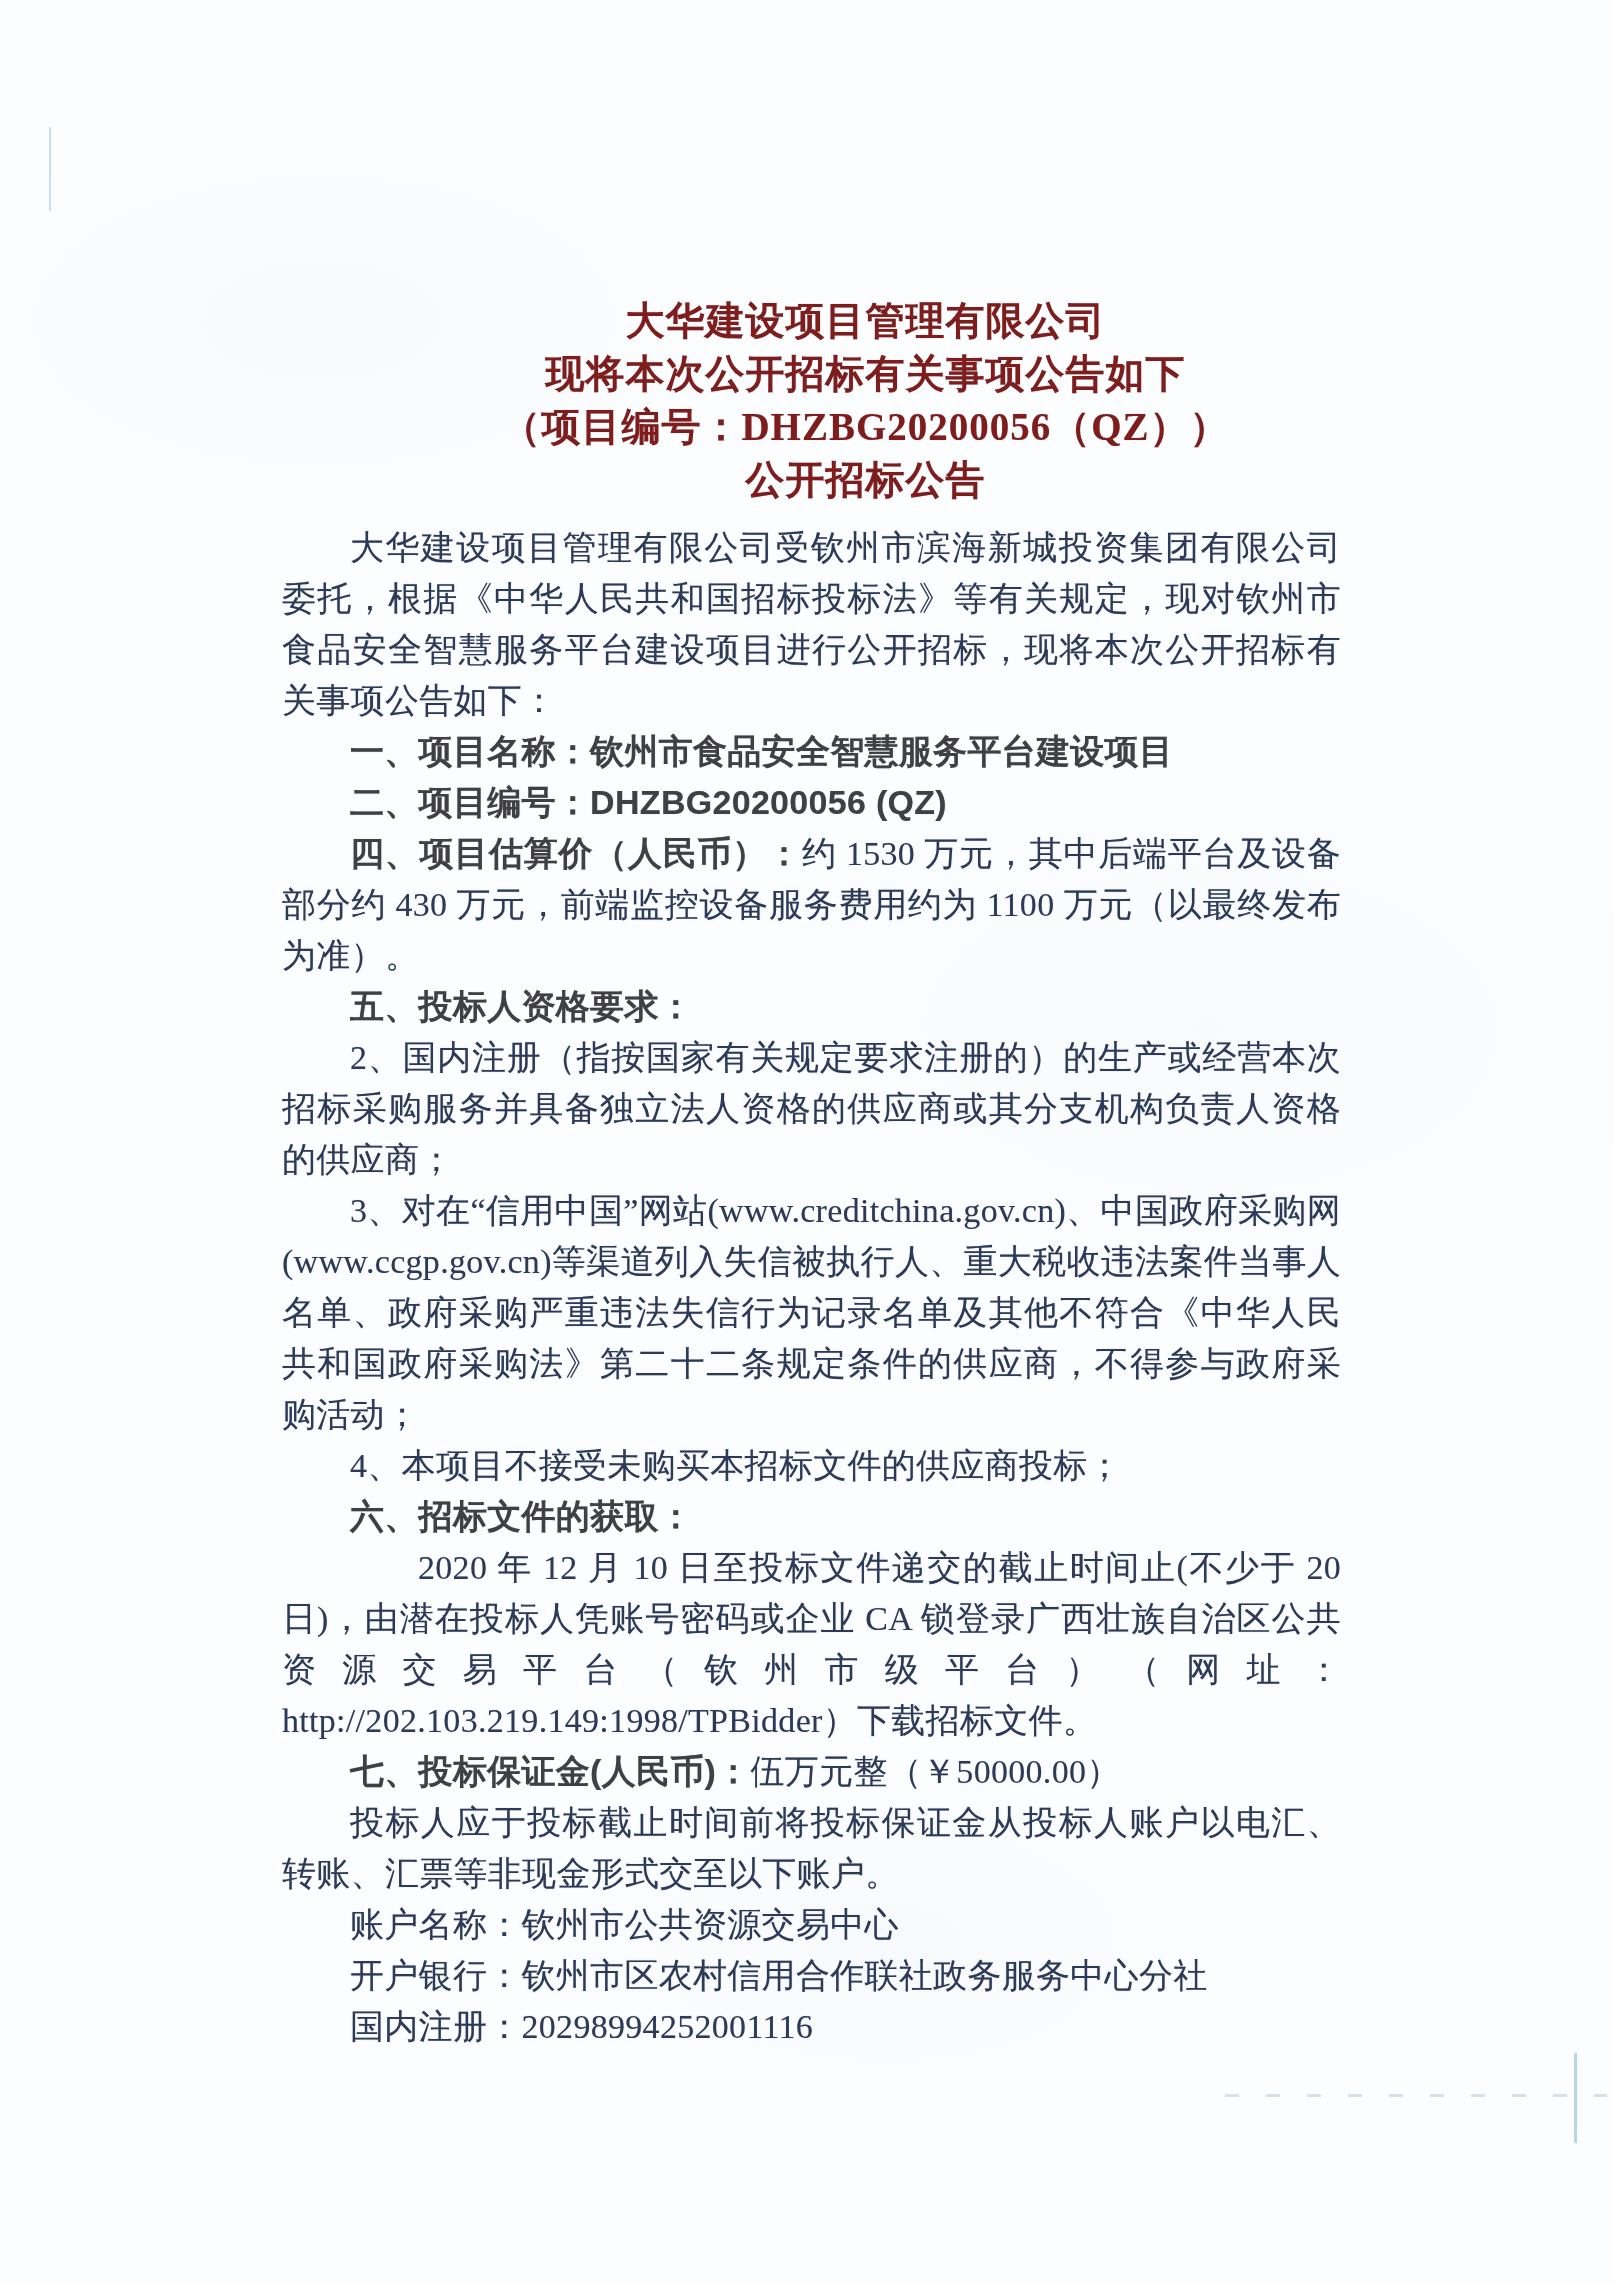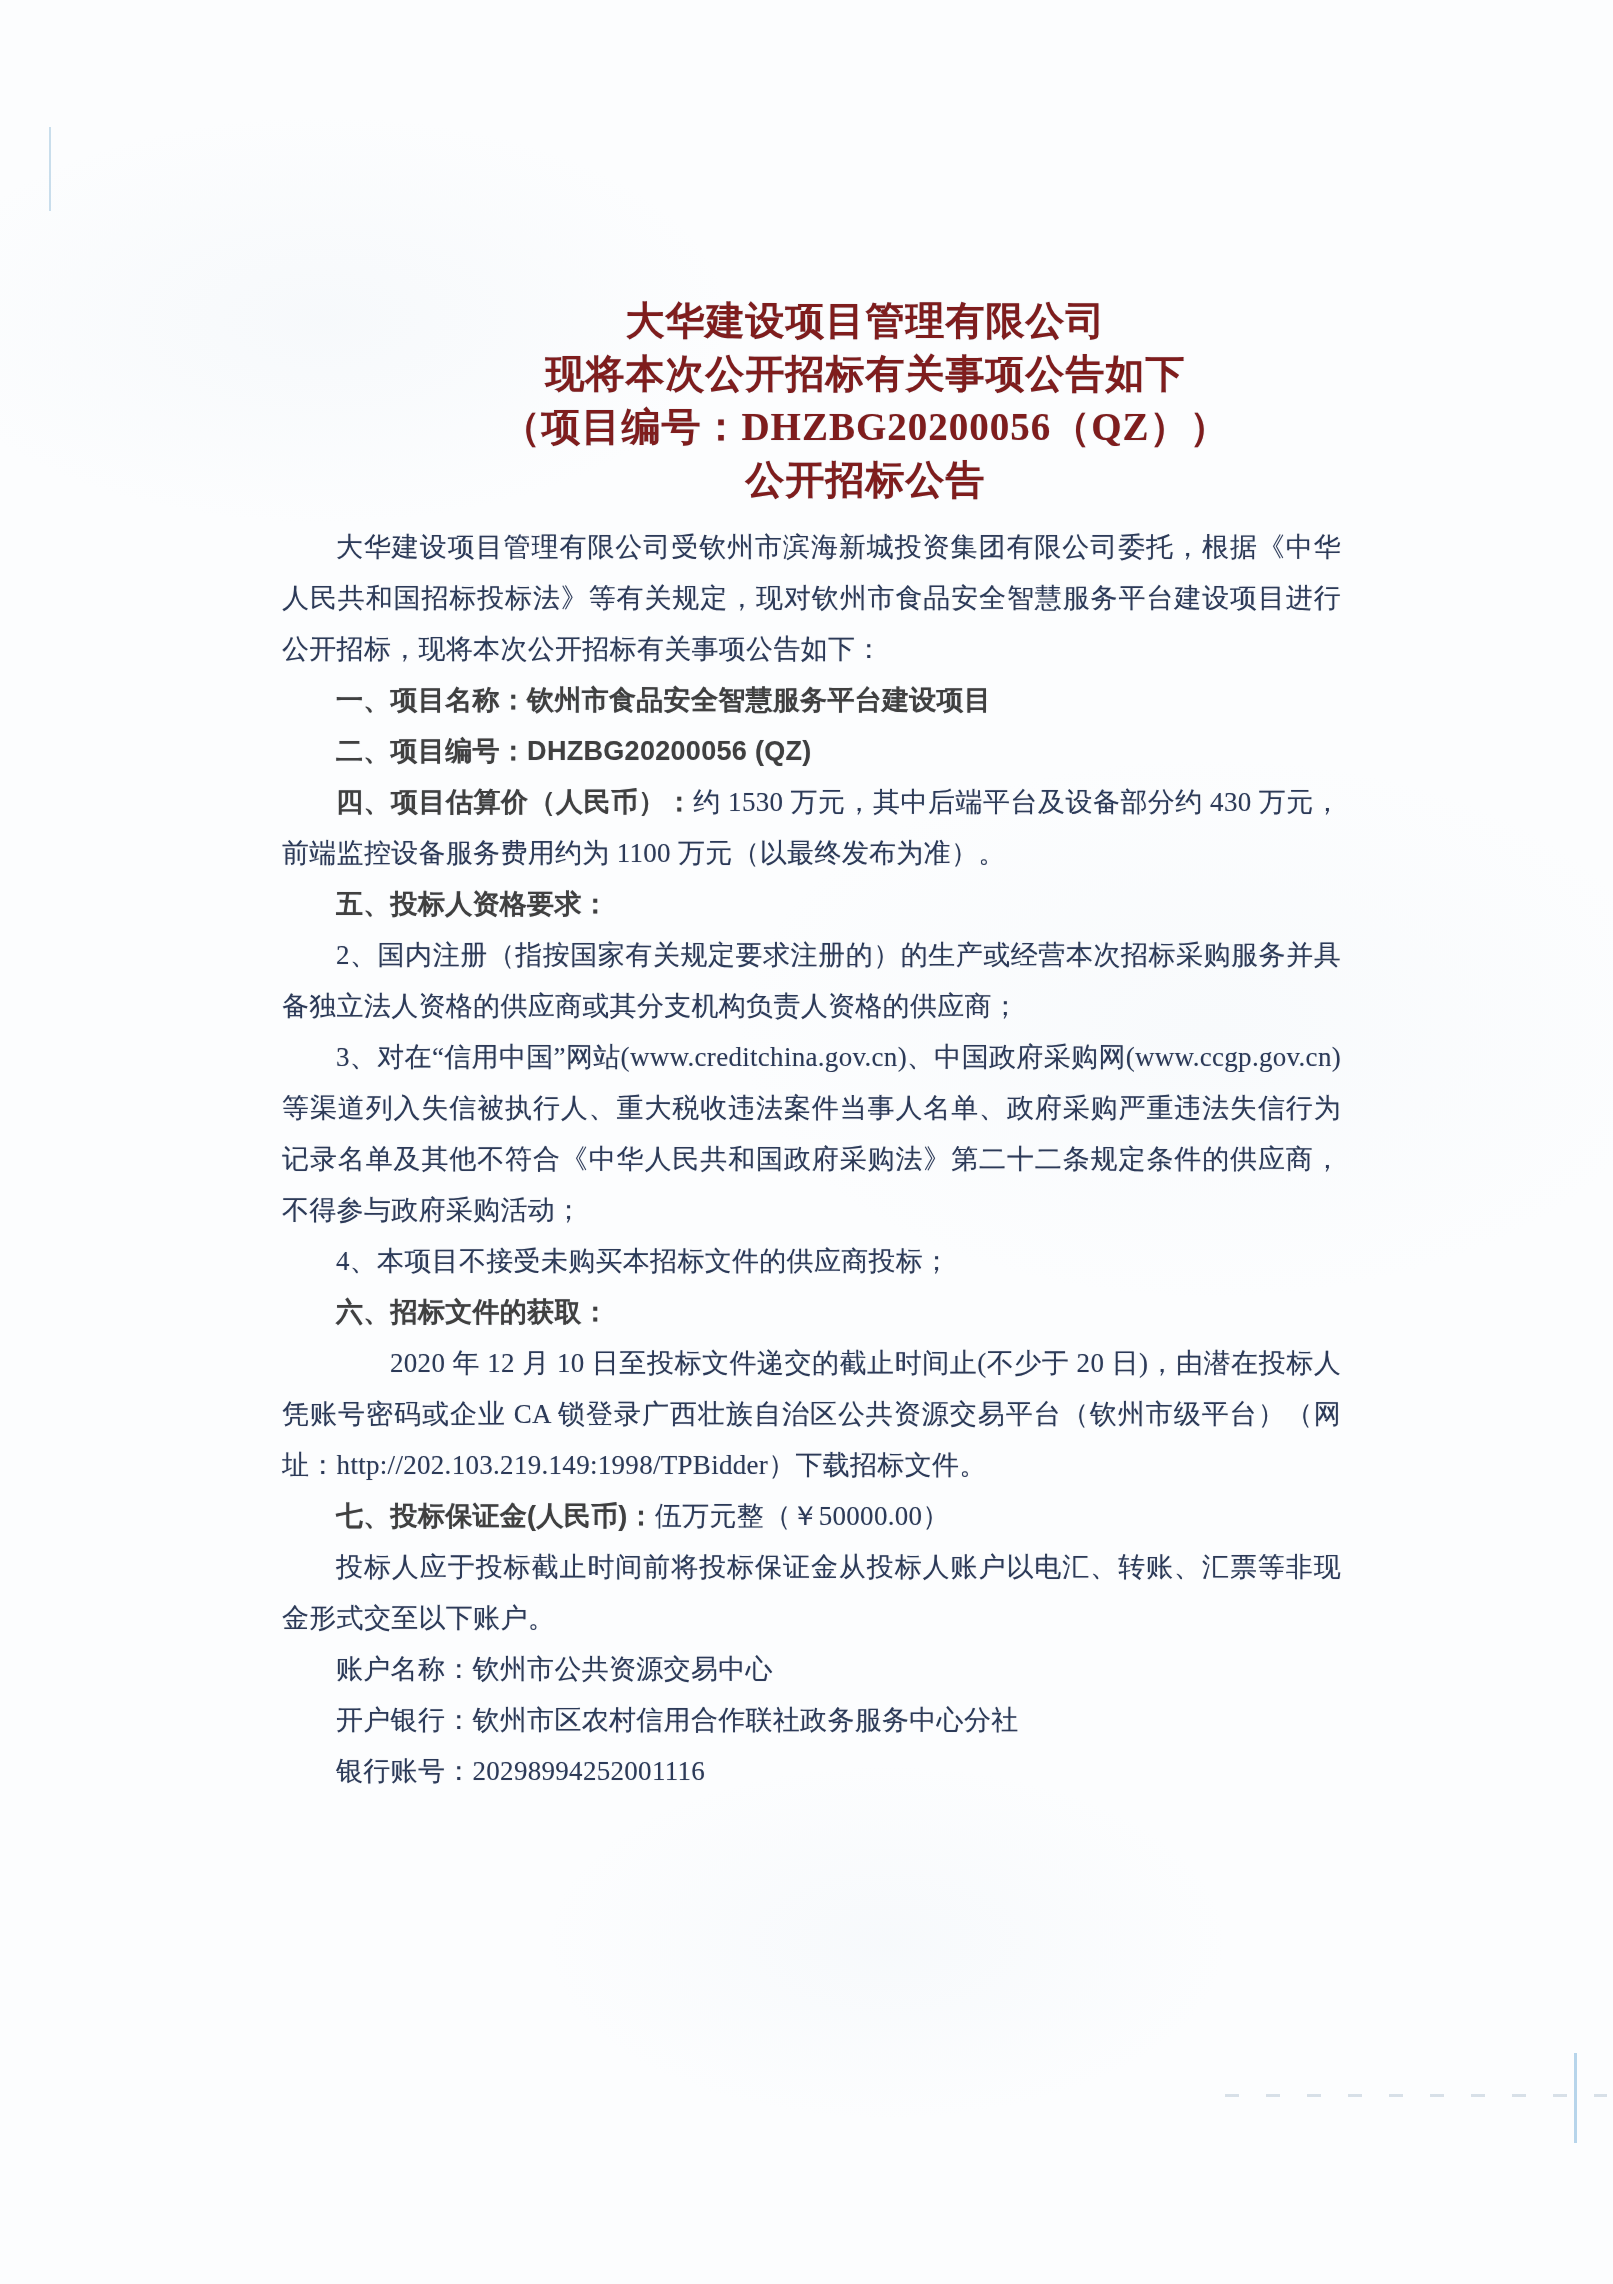--- a/index.html
+++ b/index.html
@@ -38,21 +38,21 @@
     font-weight: 700;
     font-size: 39px;
     line-height: 53px;
     letter-spacing: 1px;
     color: #7f1d1d;
     text-shadow: 0 0 1px rgba(39,52,80,0.35);
   }
 
   .para {
     margin: 0;
-    font-size: 27px;
+    font-size: 34px;
     line-height: 51px;
     letter-spacing: 0.3px;
     text-align: justify;
     text-justify: inter-ideograph;
     text-indent: 2em;
     overflow-wrap: break-word;
     color: #2c3a58;
     text-shadow: 0 0 1px rgba(44,58,88,0.32);
   }
   .para.indent-large { text-indent: 4em; font-family: Liberation Serif, serif; }
@@ -105,16 +105,16 @@
       <p class="para"><span class="run bold">五、投标人资格要求：</span></p>
       <p class="para"><span class="run">2、国内注册（指按国家有关规定要求注册的）的生产或经营本次招标采购服务并具备独立法人资格的供应商或其分支机构负责人资格的供应商；</span></p>
       <p class="para"><span class="run">3、对在“信用中国”网站(www.creditchina.gov.cn)、中国政府采购网(www.ccgp.gov.cn)等渠道列入失信被执行人、重大税收违法案件当事人名单、政府采购严重违法失信行为记录名单及其他不符合《中华人民共和国政府采购法》第二十二条规定条件的供应商，不得参与政府采购活动；</span></p>
       <p class="para"><span class="run">4、本项目不接受未购买本招标文件的供应商投标；</span></p>
       <p class="para"><span class="run bold">六、招标文件的获取：</span></p>
       <p class="para indent-large"><span class="run">2020 年 12 月 10 日至投标文件递交的截止时间止(不少于 20 日)，由潜在投标人凭账号密码或企业 CA 锁登录广西壮族自治区公共资源交易平台（钦州市级平台）（网址：http://202.103.219.149:1998/TPBidder）下载招标文件。</span></p>
       <p class="para"><span class="run bold">七、投标保证金(人民币)：</span><span class="run">伍万元整（￥50000.00）</span></p>
       <p class="para"><span class="run">投标人应于投标截止时间前将投标保证金从投标人账户以电汇、转账、汇票等非现金形式交至以下账户。</span></p>
       <p class="para"><span class="run">账户名称：钦州市公共资源交易中心</span></p>
       <p class="para"><span class="run">开户银行：钦州市区农村信用合作联社政务服务中心分社</span></p>
-      <p class="para"><span class="run">银行账号：20298994252001116</span></p>
+      <p class="para"><span class="run">国内注册：20298994252001116</span></p>
     </div>
 </div>
 
 
 </body></html>

